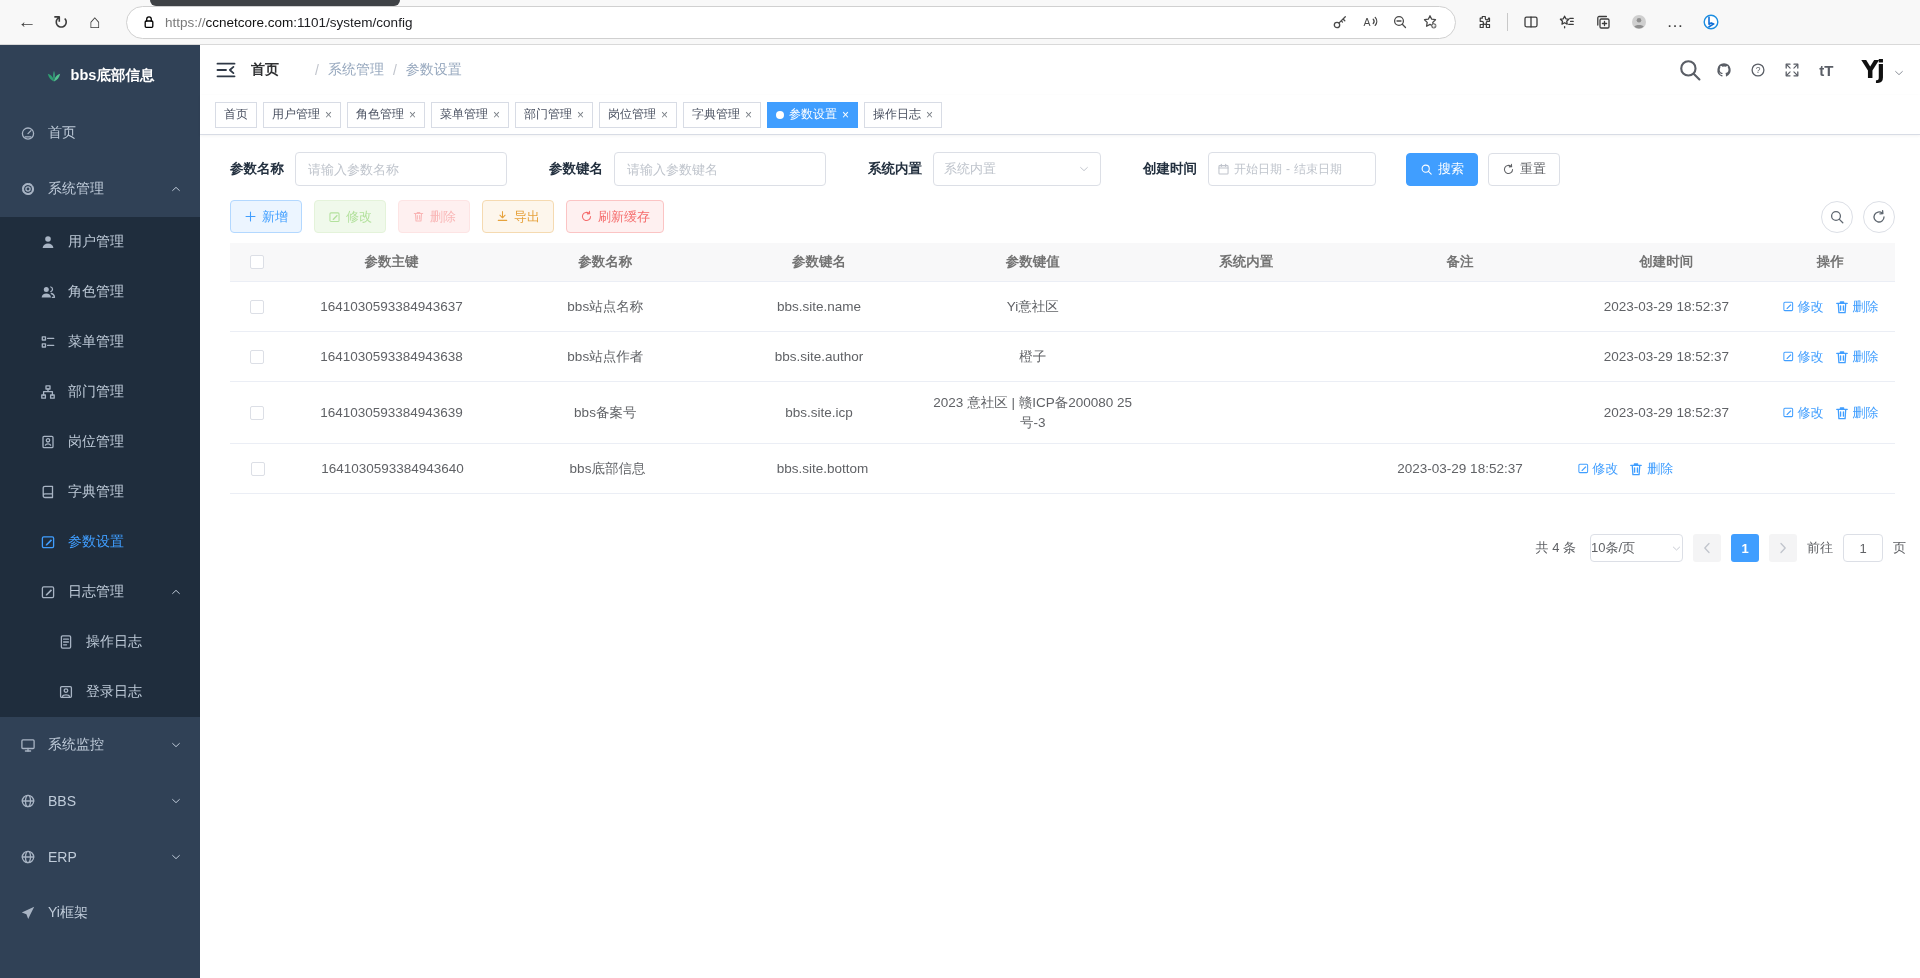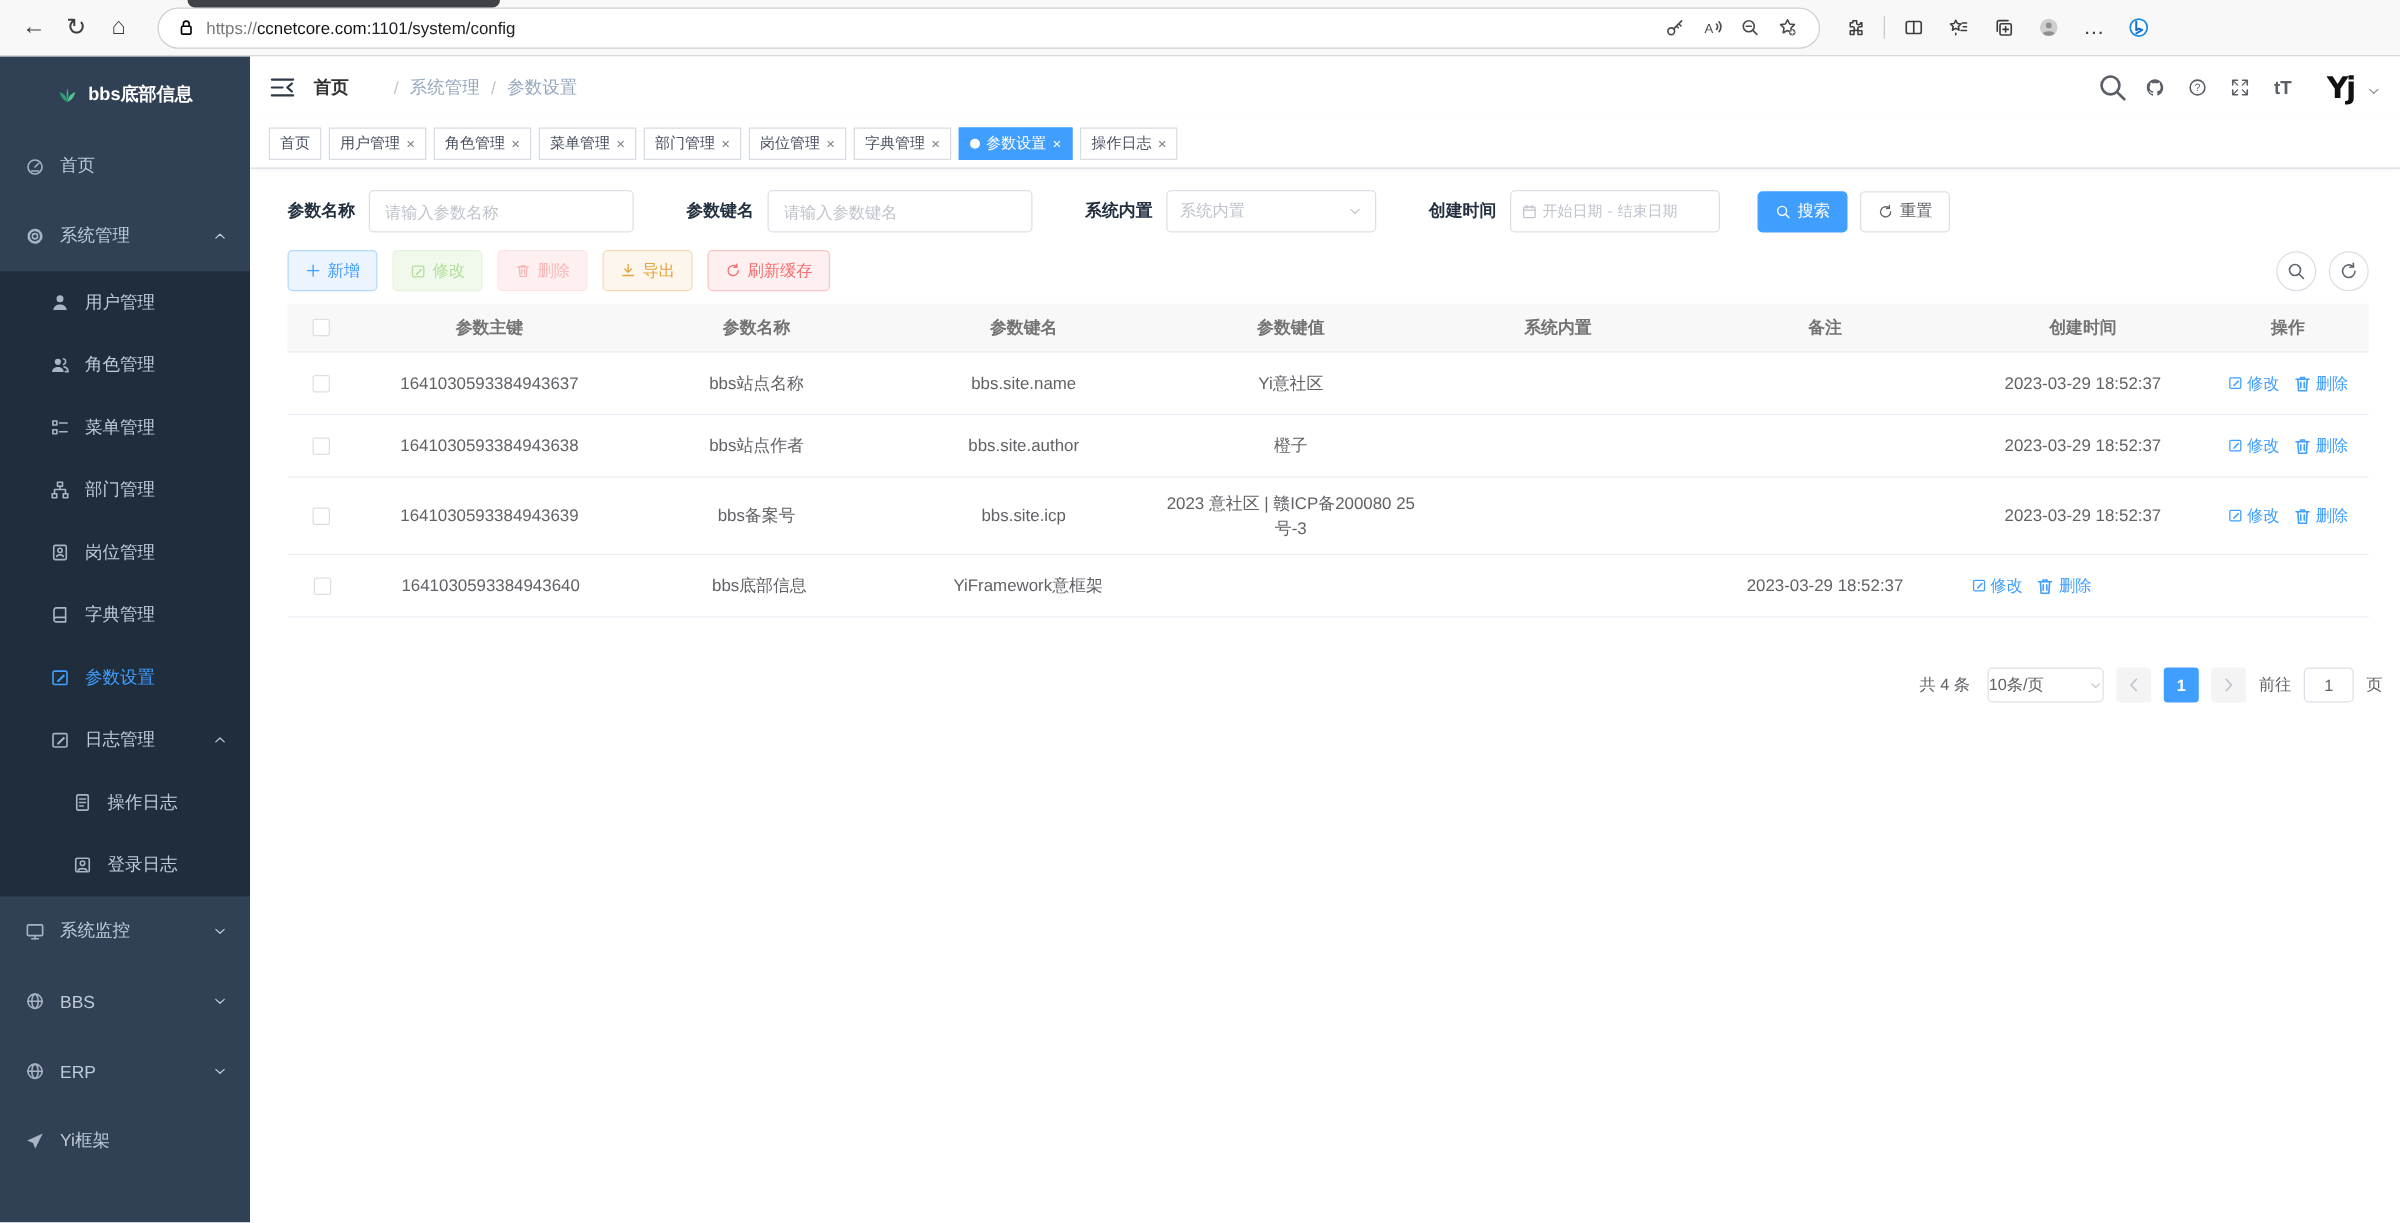--- a/index.html
+++ b/index.html
@@ -718,21 +718,21 @@
             </span>
         </div>
       </div>
 
       <div class="trow">
         <div class="cell c0">
             <span class="chk"></span>
           </div>
         <div class="cell c1">1641030593384943640</div>
         <div class="cell c2">bbs底部信息</div>
-        <div class="cell c4">YiFramework意框架</div>
+        <div class="cell c3">bbs.site.bottom</div>
         <div class="cell c5"></div>
         <div class="cell c6"></div>
         <div class="cell c7">2023-03-29 18:52:37</div>
         <div class="cell c8 ops">
           <span class="op-link">
               <span class="ic">
                 <svg width="16" height="16" viewBox="0 0 16 16" fill="none" stroke="currentColor" stroke-width="1.3" stroke-linecap="round" stroke-linejoin="round">
                   <rect x="2.4" y="2.9" width="11.2" height="10.7" rx="1.3"></rect>
                   <path d="M5.8 10.4l5.1-5.1 1.2 1.2-5.1 5.1H5.8z" fill="currentColor" stroke="none"></path>
                 </svg>

